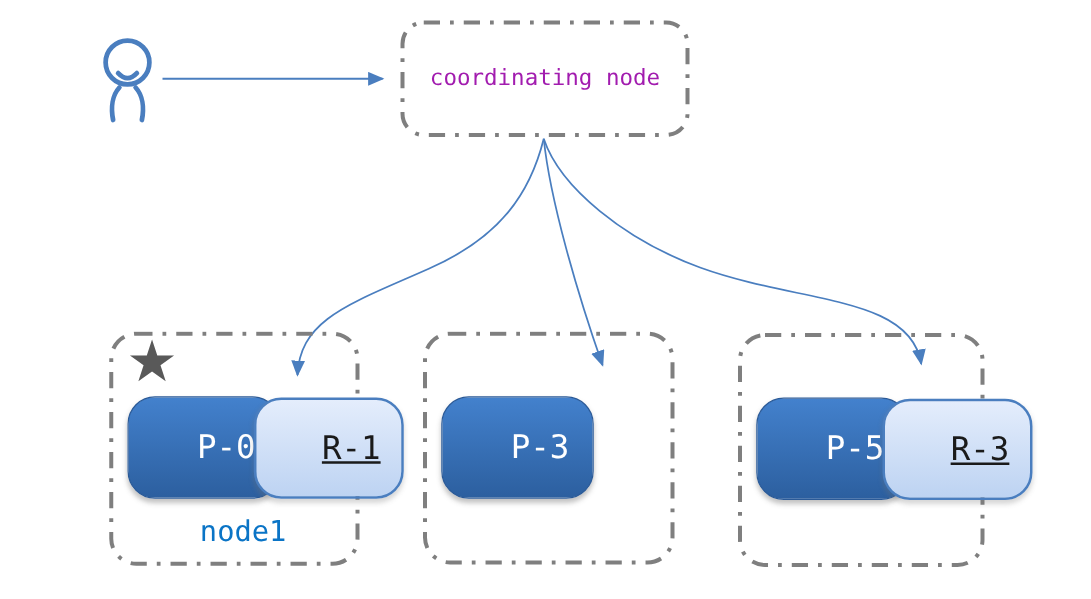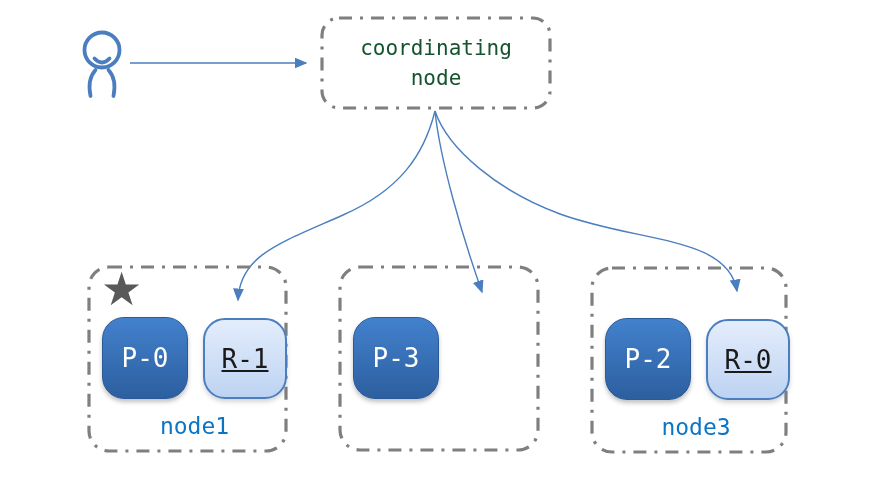--- a/index.html
+++ b/index.html
@@ -33,22 +33,22 @@
     top: 0; left: 0;
     width: 100%; height: 100%;
   }
   .coord-label {
     position: absolute;
     top: 0; left: 0; right: 0; bottom: 0;
     display: flex;
     align-items: center;
     justify-content: center;
     text-align: center;
-    color: #14532d;
-    font-size: 21px;
+    color: #a21caf;
+    font-size: 18px;
     line-height: 30px;
     letter-spacing: 0px;
     padding: 0 14px;
   }
 
   
   .node-box {
     position: absolute;
     width: 201px; height: 188px;
   }
@@ -75,20 +75,21 @@
   }
 
   
   .shard {
     position: absolute;
     display: flex;
     align-items: center;
     justify-content: center;
     font-size: 26px;
     border-radius: 22px;
+    padding-left: 36px;
   }
   .shard.primary {
     left: 15px; top: 52px;
     width: 84px; height: 80px;
     color: #ffffff;
     background: linear-gradient(180deg, #4381cd 0%, #2c5f9f 100%);
     border: 1px solid #2b5a97;
     box-shadow: 0 3px 4px rgba(80, 80, 80, 0.35);
   }
   .shard.replica {
@@ -152,18 +153,17 @@
     <svg class="border-svg" viewBox="0 0 202 187" xmlns="http://www.w3.org/2000/svg">
       <rect x="2" y="2" width="198" height="183" rx="20" fill="none" stroke="#7f7f7f" stroke-width="3.2" stroke-dasharray="13 8 3 8"></rect>
     </svg>
     <div class="shard primary">P-3</div>
   </div>
 
   <div class="node-box n3">
     <svg class="border-svg" viewBox="0 0 198 188" xmlns="http://www.w3.org/2000/svg">
       <rect x="2" y="2" width="194" height="184" rx="20" fill="none" stroke="#7f7f7f" stroke-width="3.2" stroke-dasharray="13 8 3 8"></rect>
     </svg>
-    <div class="shard primary">P-2</div>
-    <div class="shard replica">R-0</div>
-    <div class="node-label">node3</div>
+    <div class="shard primary">P-5</div>
+    <div class="shard replica">R-3</div>
   </div>
 
 </div>
 
 </body></html>

